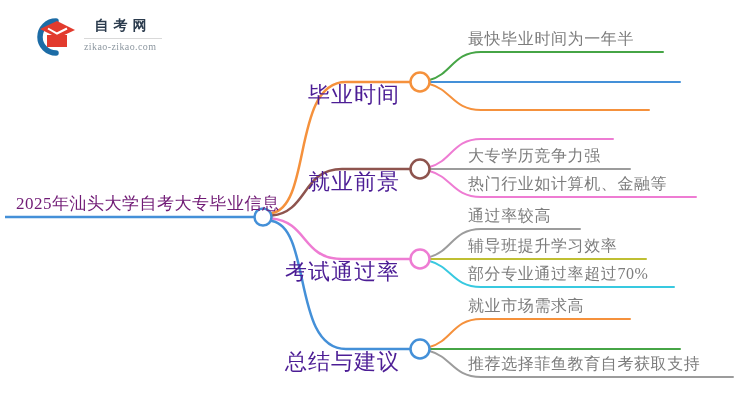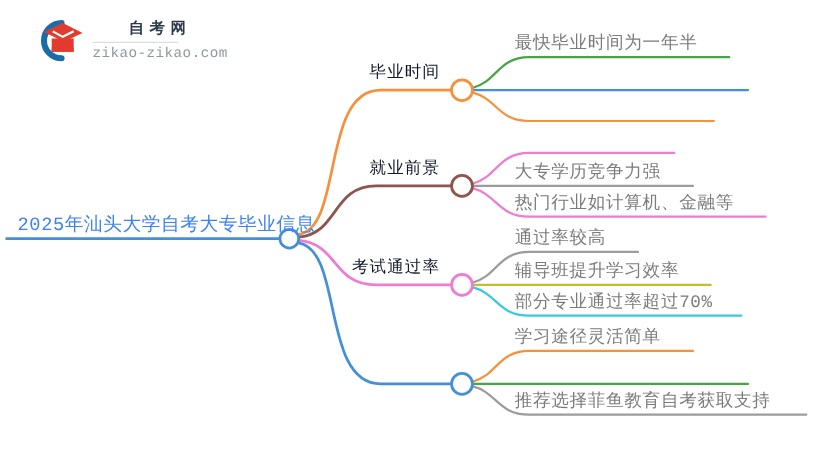--- a/index.html
+++ b/index.html
@@ -1,30 +1,30 @@
 <!DOCTYPE html>
 <html><head>
 <meta charset="utf-8">
 <style>
   html,body{margin:0;padding:0;background:#fff;}
   .stage{
     position:relative;width:742px;height:410px;background:#ffffff;overflow:hidden;
-    font-family:Liberation Mono, monospace;
+    font-family:Liberation Serif, serif;
   }
   .stage svg.wires{position:absolute;left:0;top:0;}
   .label{position:absolute;color:#828282;white-space:nowrap;}
-  .root-label{font-size:17px;color:#3b82f6;letter-spacing:0.5px;top:192px;left:16px;}
-  .branch-label{font-size:15px;color:#0f172a;letter-spacing:1px;right:342px;text-align:right;}
+  .root-label{font-size:17px;color:#701a75;letter-spacing:0.5px;top:192px;left:16px;}
+  .branch-label{font-size:22px;color:#4c1d95;letter-spacing:1px;right:342px;text-align:right;margin-top:24px;}
   .leaf-label{font-size:16px;color:#7c7c7c;letter-spacing:0.6px;left:468px;}
   .logo{position:absolute;left:28px;top:14px;display:flex;align-items:flex-start;}
   .logo-icon{width:50px;height:44px;flex:0 0 auto;}
   .logo-text{margin-left:6px;padding-top:3px;}
   .logo-name{font-size:14px;font-weight:bold;color:#2b3b4d;letter-spacing:5px;text-align:center;}
   .logo-divider{height:1px;background:#d9d9d9;width:78px;margin:3px 0 2px 0;}
-  .logo-url{font-size:13px;color:#8e98a1;letter-spacing:0.4px;}
+  .logo-url{font-size:10px;color:#8e98a1;letter-spacing:0.4px;}
 </style>
 </head>
 <body>
 
 <div class="stage">
 
   <svg class="wires" width="750" height="410" viewBox="0 0 750 410">
 
     <path d="M 5 217 H 254" stroke="#4490D8" stroke-width="2.5" fill="none"></path>
 
@@ -69,26 +69,27 @@
       <div class="logo-divider"></div>
       <div class="logo-url">zikao-zikao.com</div>
     </div>
   </div>
 
   <div class="label root-label">2025年汕头大学自考大专毕业信息</div>
 
   <div class="label branch-label" style="top:56px;">毕业时间</div>
   <div class="label branch-label" style="top:143px;">就业前景</div>
   <div class="label branch-label" style="top:233px;">考试通过率</div>
+  <div class="label branch-label" style="top:323px;">总结与建议</div>
 
   <div class="label leaf-label" style="top:29px;">最快毕业时间为一年半</div>
 
   <div class="label leaf-label" style="top:146px;">大专学历竞争力强</div>
   <div class="label leaf-label" style="top:174px;">热门行业如计算机、金融等</div>
 
   <div class="label leaf-label" style="top:206px;text-align:center;">通过率较高</div>
   <div class="label leaf-label" style="top:236px;">辅导班提升学习效率</div>
   <div class="label leaf-label" style="top:264px;text-align:center;">部分专业通过率超过70%</div>
 
-  <div class="label leaf-label" style="top:296px;">学习途径灵活简单</div>
+  <div class="label leaf-label" style="top:296px;">就业市场需求高</div>
   <div class="label leaf-label" style="top:354px;">推荐选择菲鱼教育自考获取支持</div>
 
 </div>
 
 </body></html>

